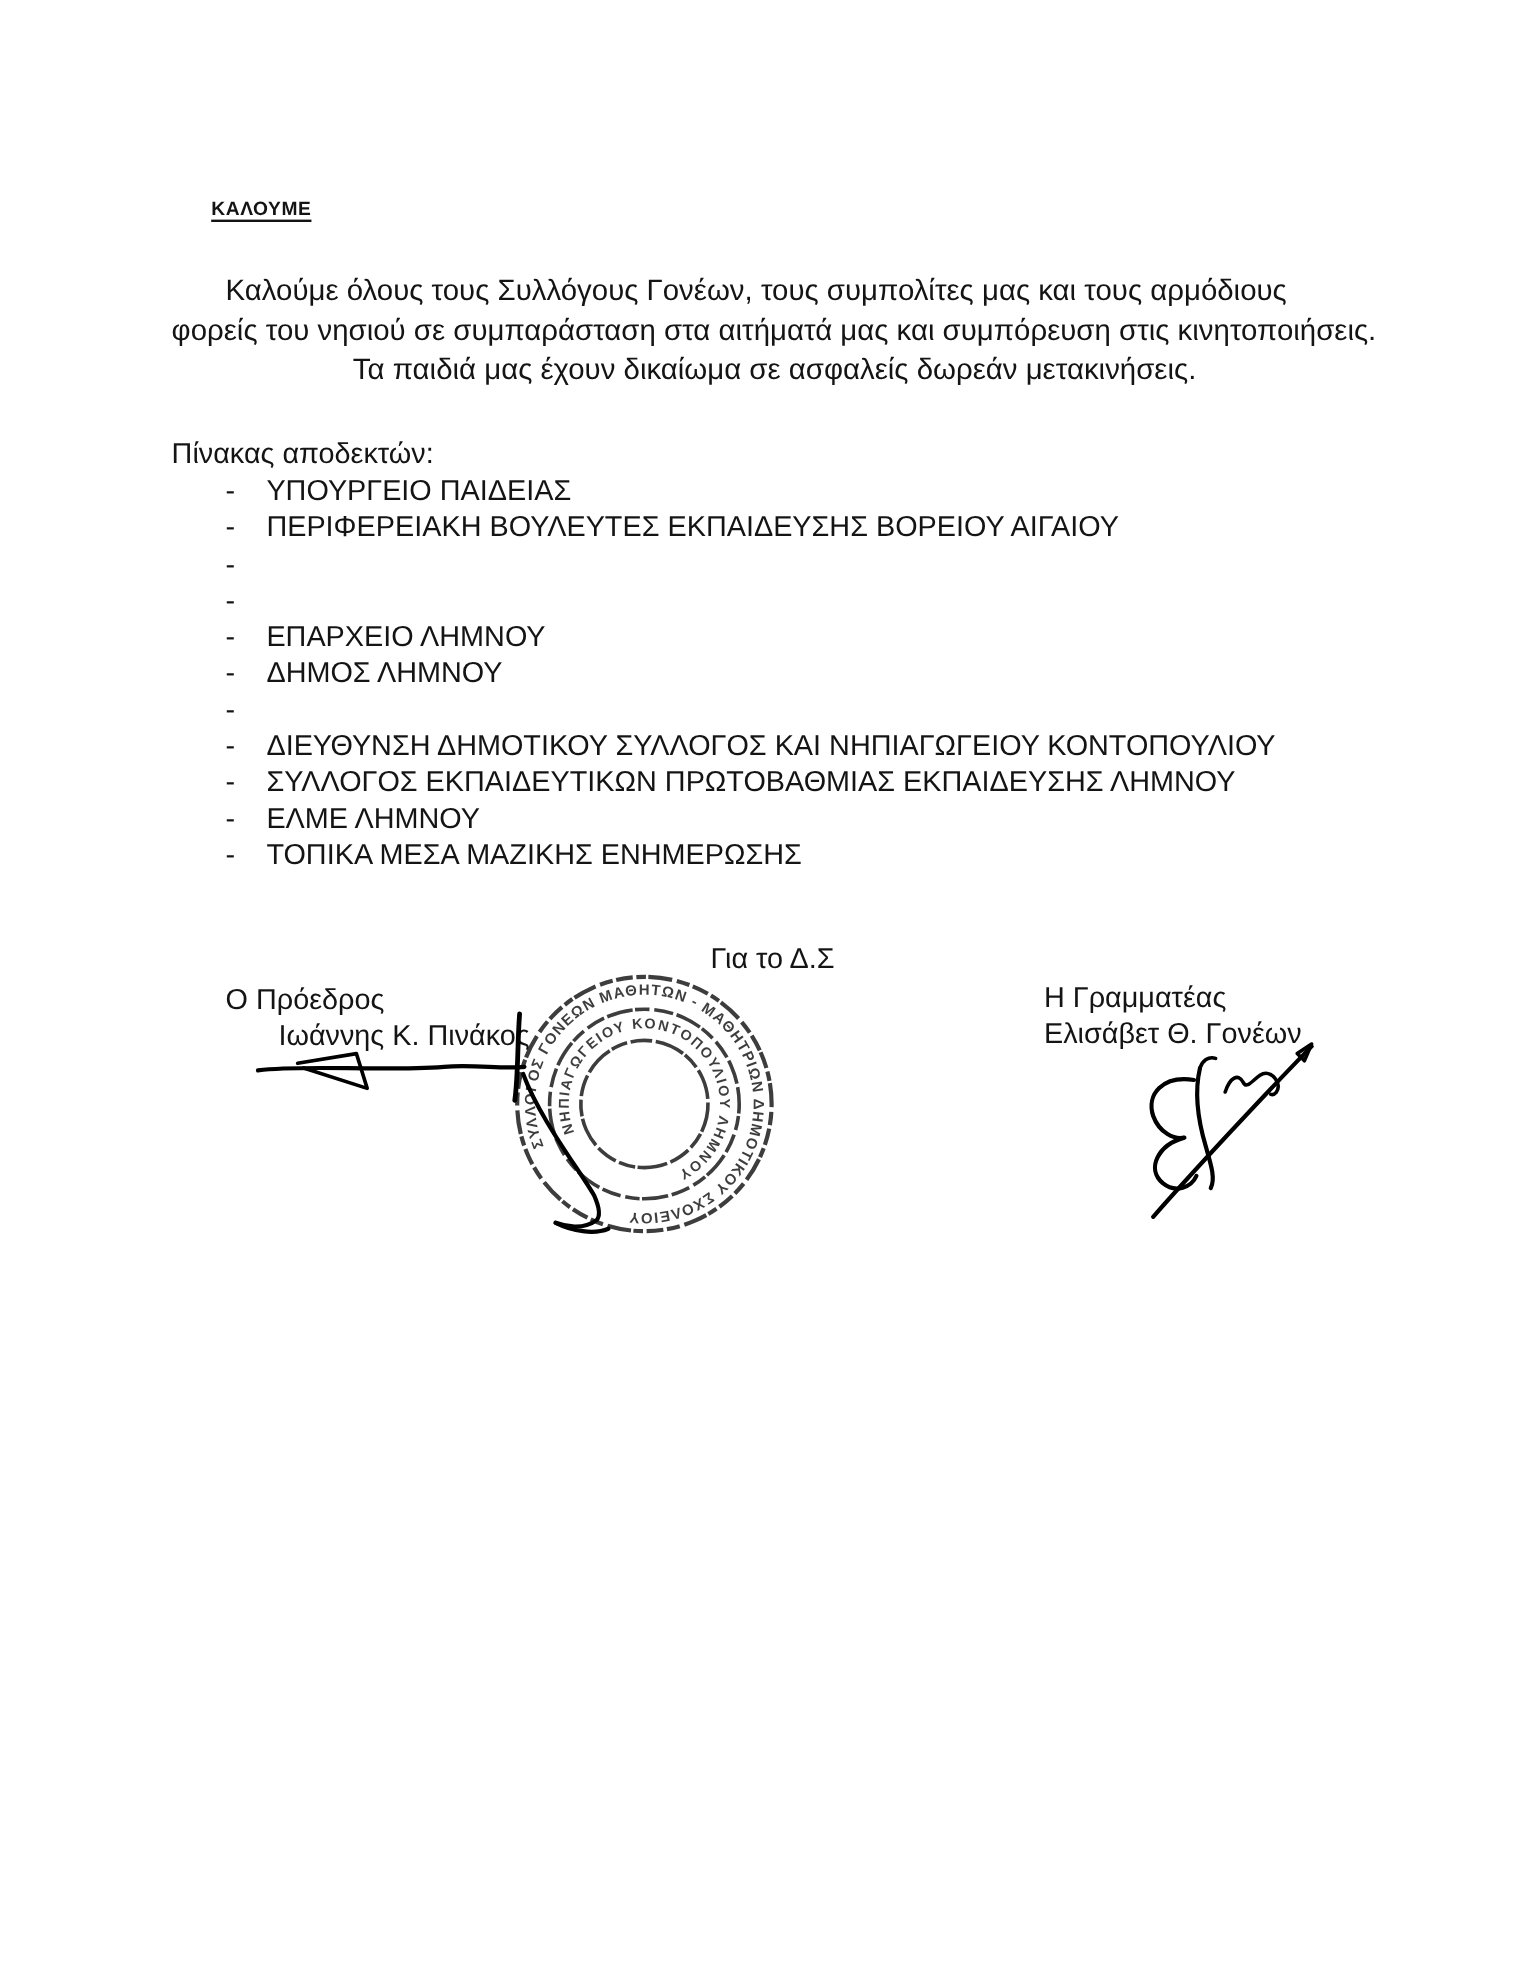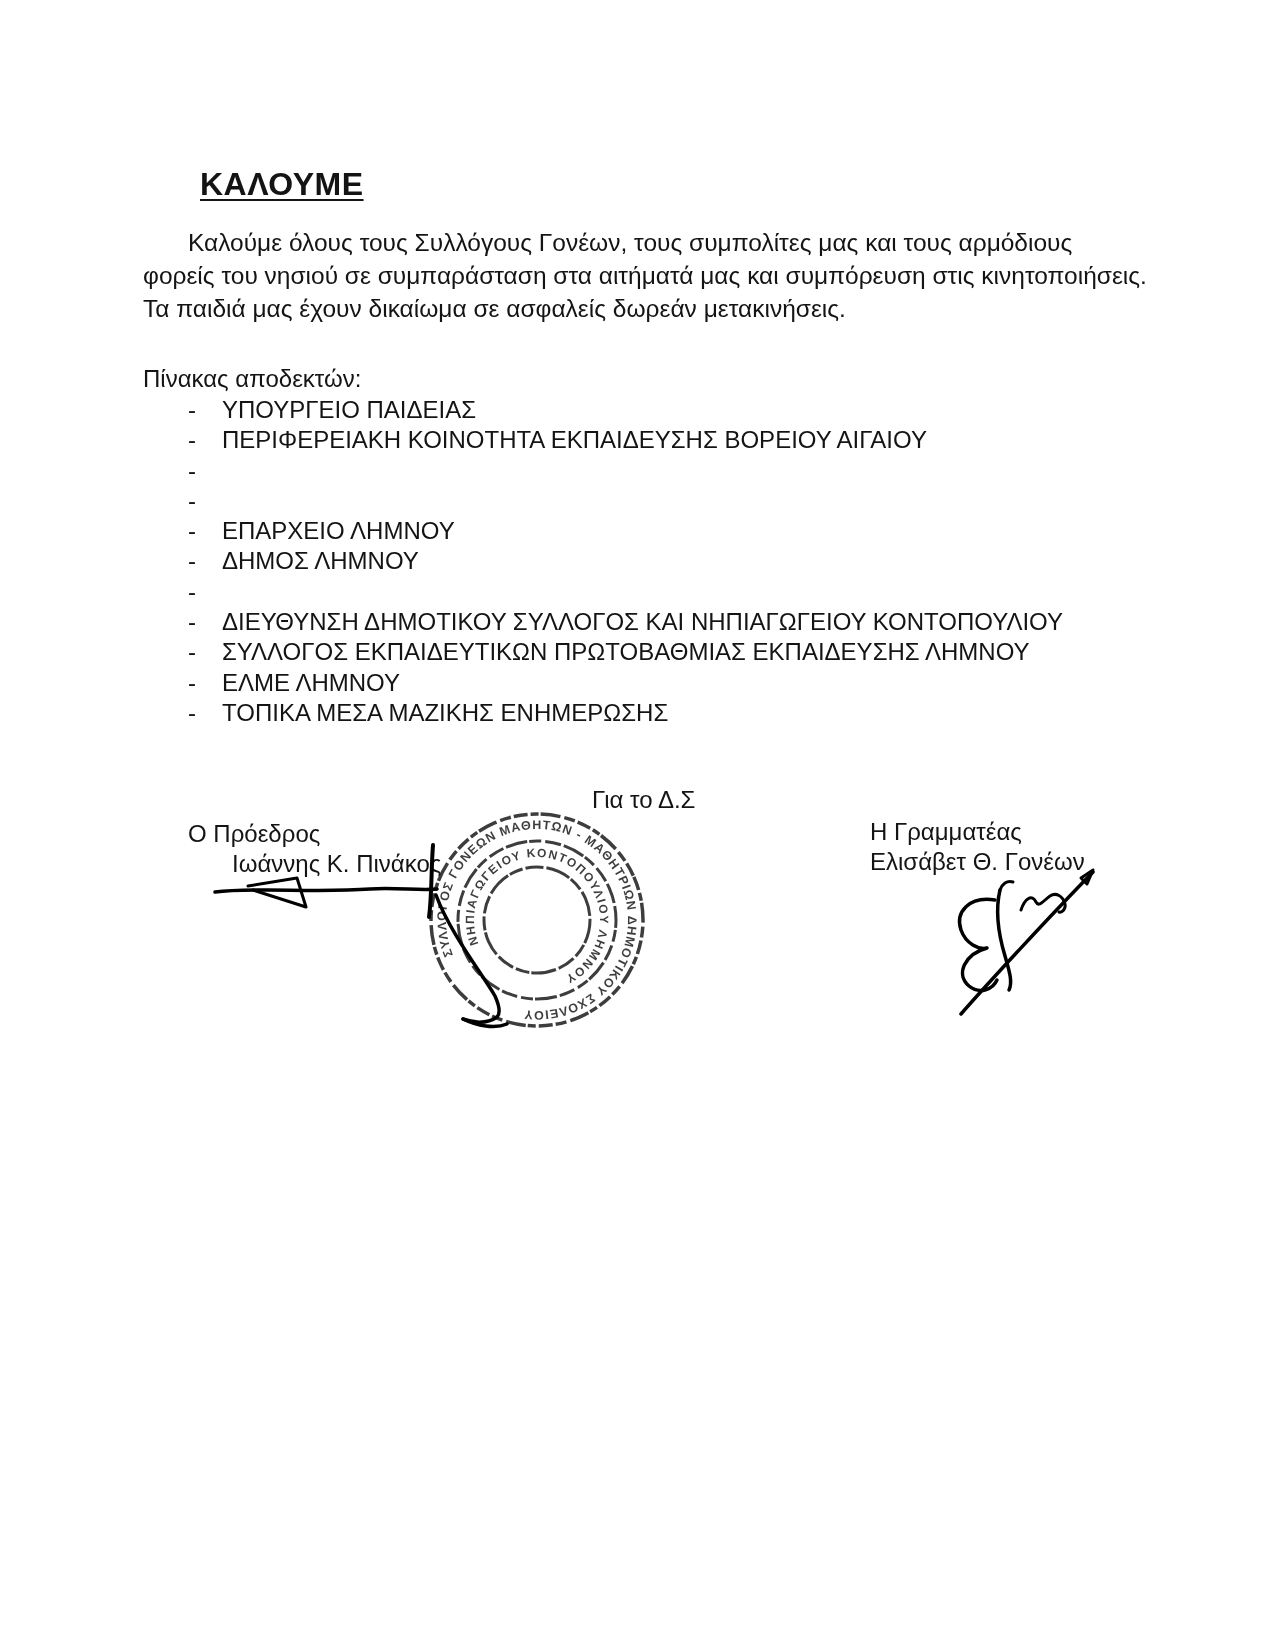--- a/index.html
+++ b/index.html
@@ -6,33 +6,33 @@
   .page{
     position:relative;
     width:1275px;height:1650px;
     background:#ffffff;
     font-family:"Liberation Sans", sans-serif;
     color:#141414;
     overflow:hidden;
   }
   .abs{position:absolute;}
   .doc-title{
-    left:200px;top:166px;
-    font-size:32px;font-weight:bold;
+    left:176px;top:166px;
+    font-size:16px;font-weight:bold;
     text-decoration:underline;
     text-underline-offset:4px;
     text-decoration-thickness:2px;
     letter-spacing:.5px;
   }
   .body-text{
     left:143px;top:226px;width:1005px;
     font-size:24.5px;line-height:33px;
   }
   .p-indent{text-indent:45px;margin:0;}
-  .p-flush{margin:0;}
+  .p-flush{margin:0;text-align:center;}
   .recipients-heading{
     left:143px;top:364px;
     font-size:24px;line-height:30px;
   }
   .recipients{
     left:188px;top:395px;
     font-size:24px;line-height:30.3px;
   }
   .recipient-row{display:flex;}
   .recipient-bullet{width:34px;flex:0 0 34px;}
@@ -67,21 +67,21 @@
 
   <div class="abs recipients">
 
       <div class="recipient-row">
         <span class="recipient-bullet">-</span>
         <span>ΥΠΟΥΡΓΕΙΟ ΠΑΙΔΕΙΑΣ</span>
       </div>
 
       <div class="recipient-row">
         <span class="recipient-bullet">-</span>
-        <span>ΠΕΡΙΦΕΡΕΙΑΚΗ ΚΟΙΝΟΤΗΤΑ ΕΚΠΑΙΔΕΥΣΗΣ ΒΟΡΕΙΟΥ ΑΙΓΑΙΟΥ</span>
+        <span>ΠΕΡΙΦΕΡΕΙΑΚΗ ΒΟΥΛΕΥΤΕΣ ΕΚΠΑΙΔΕΥΣΗΣ ΒΟΡΕΙΟΥ ΑΙΓΑΙΟΥ</span>
       </div>
 
       <div class="recipient-row">
         <span class="recipient-bullet">-</span>
       </div>
 
       <div class="recipient-row">
         <span class="recipient-bullet">-</span>
       </div>
 

